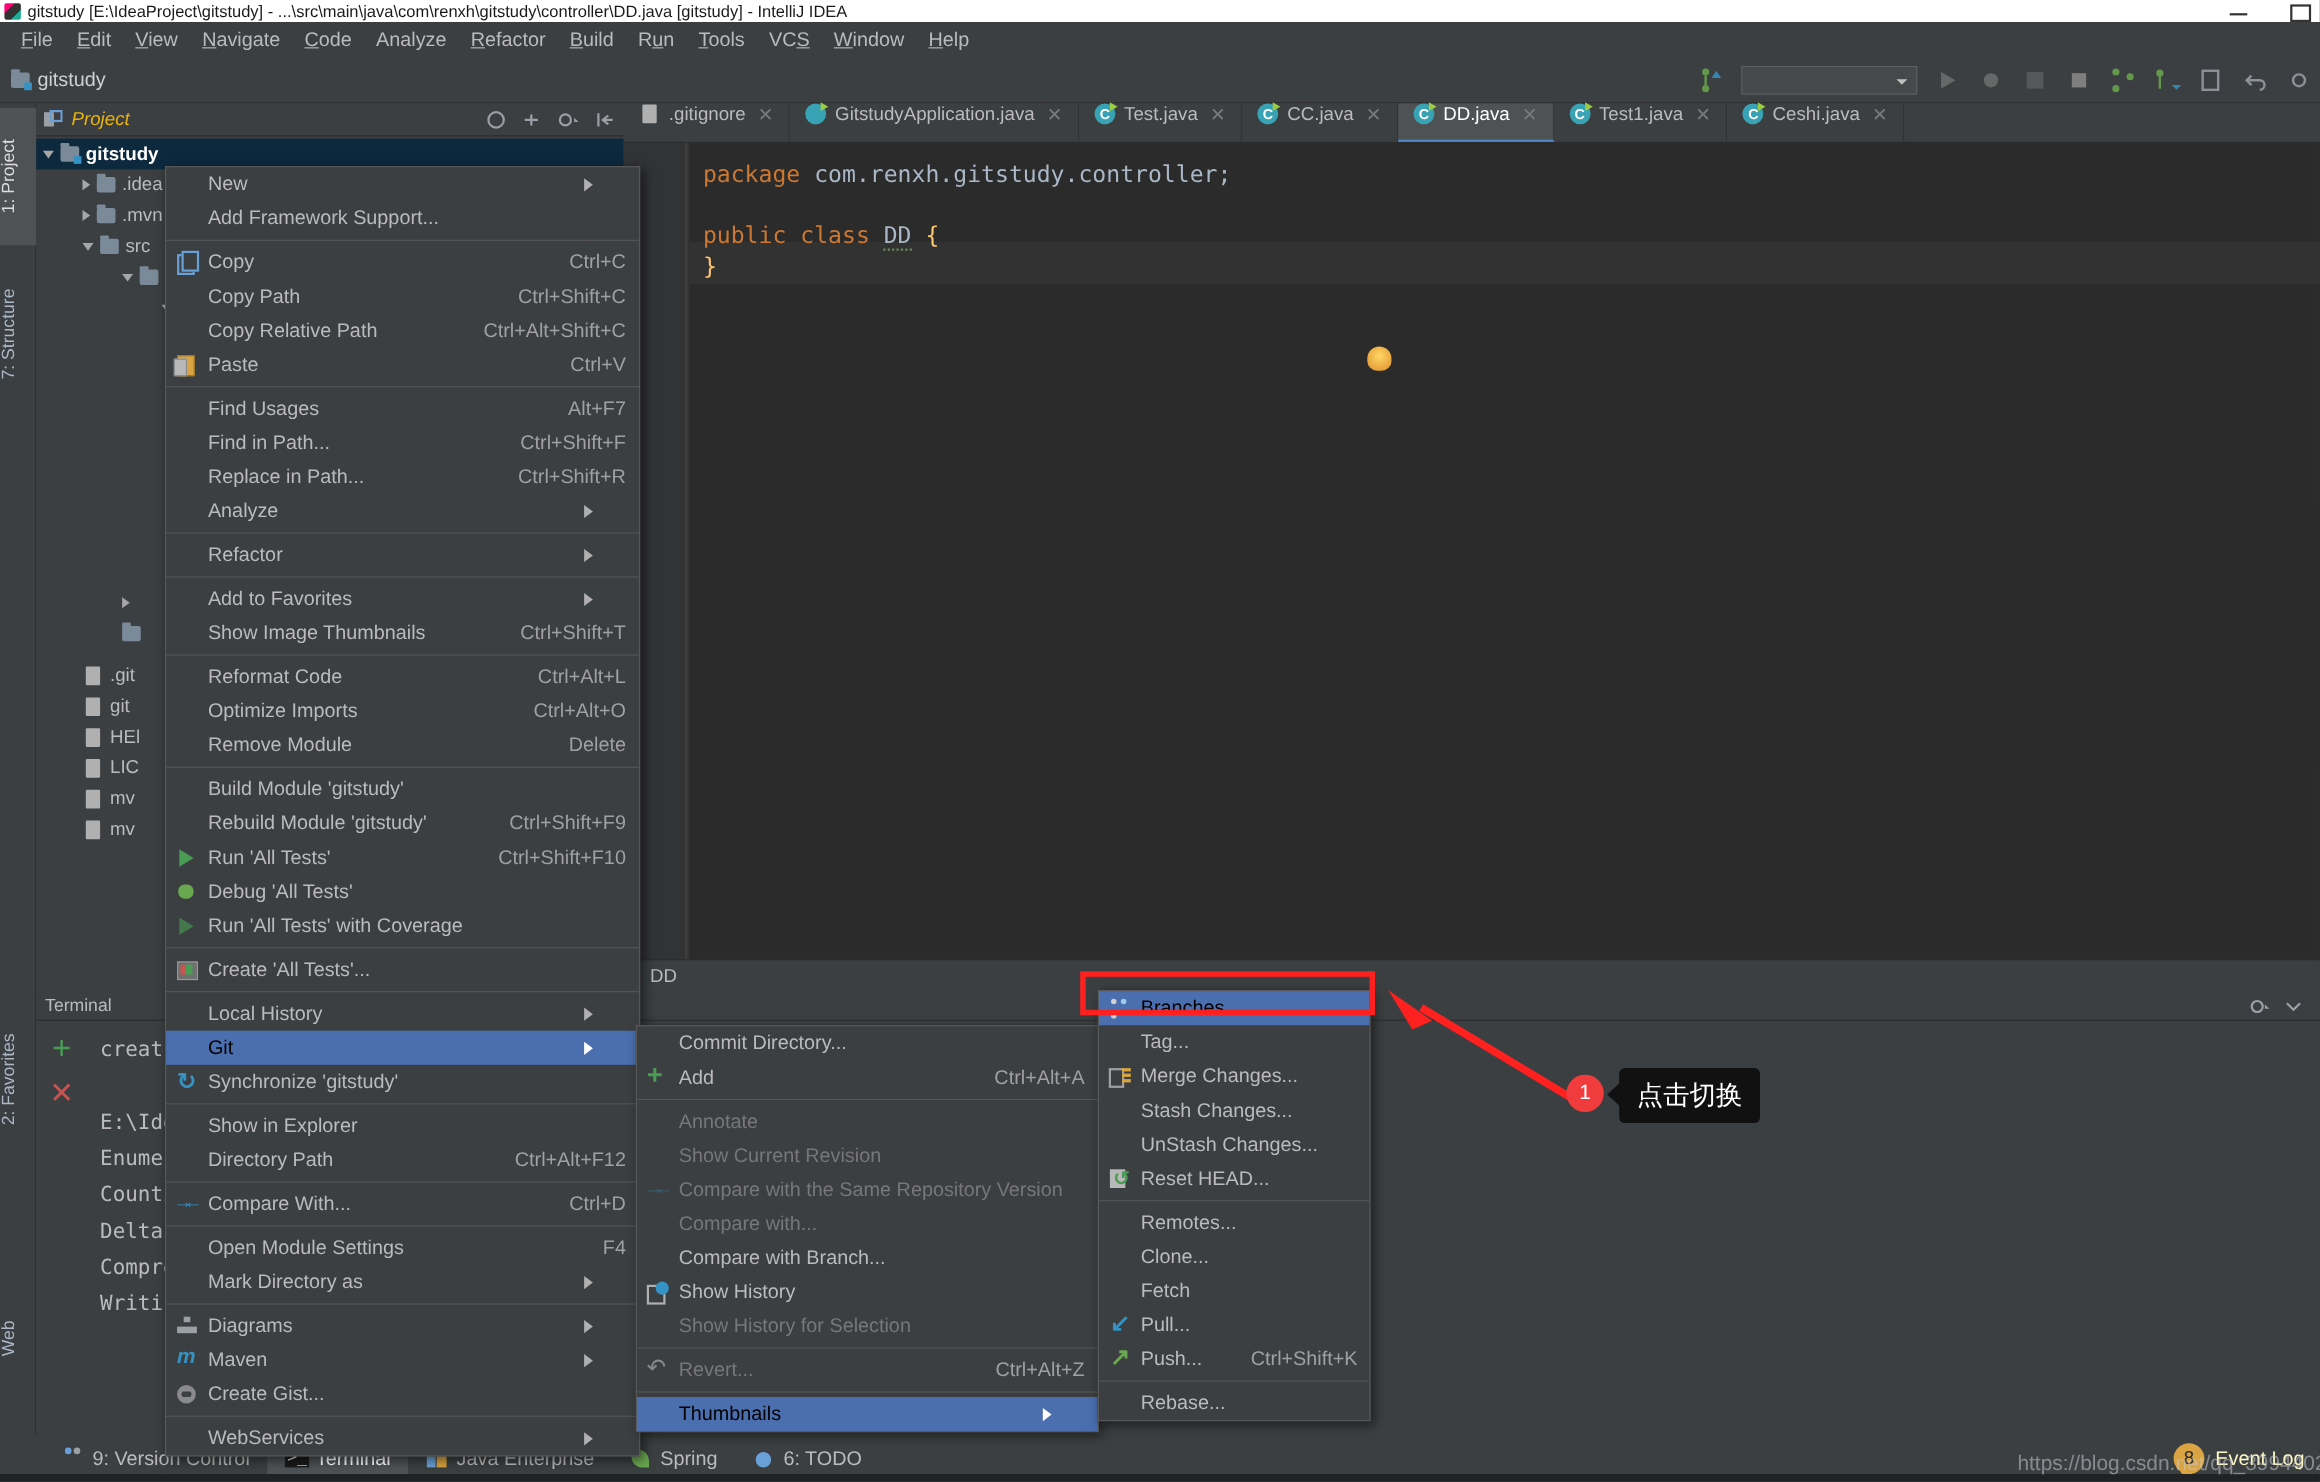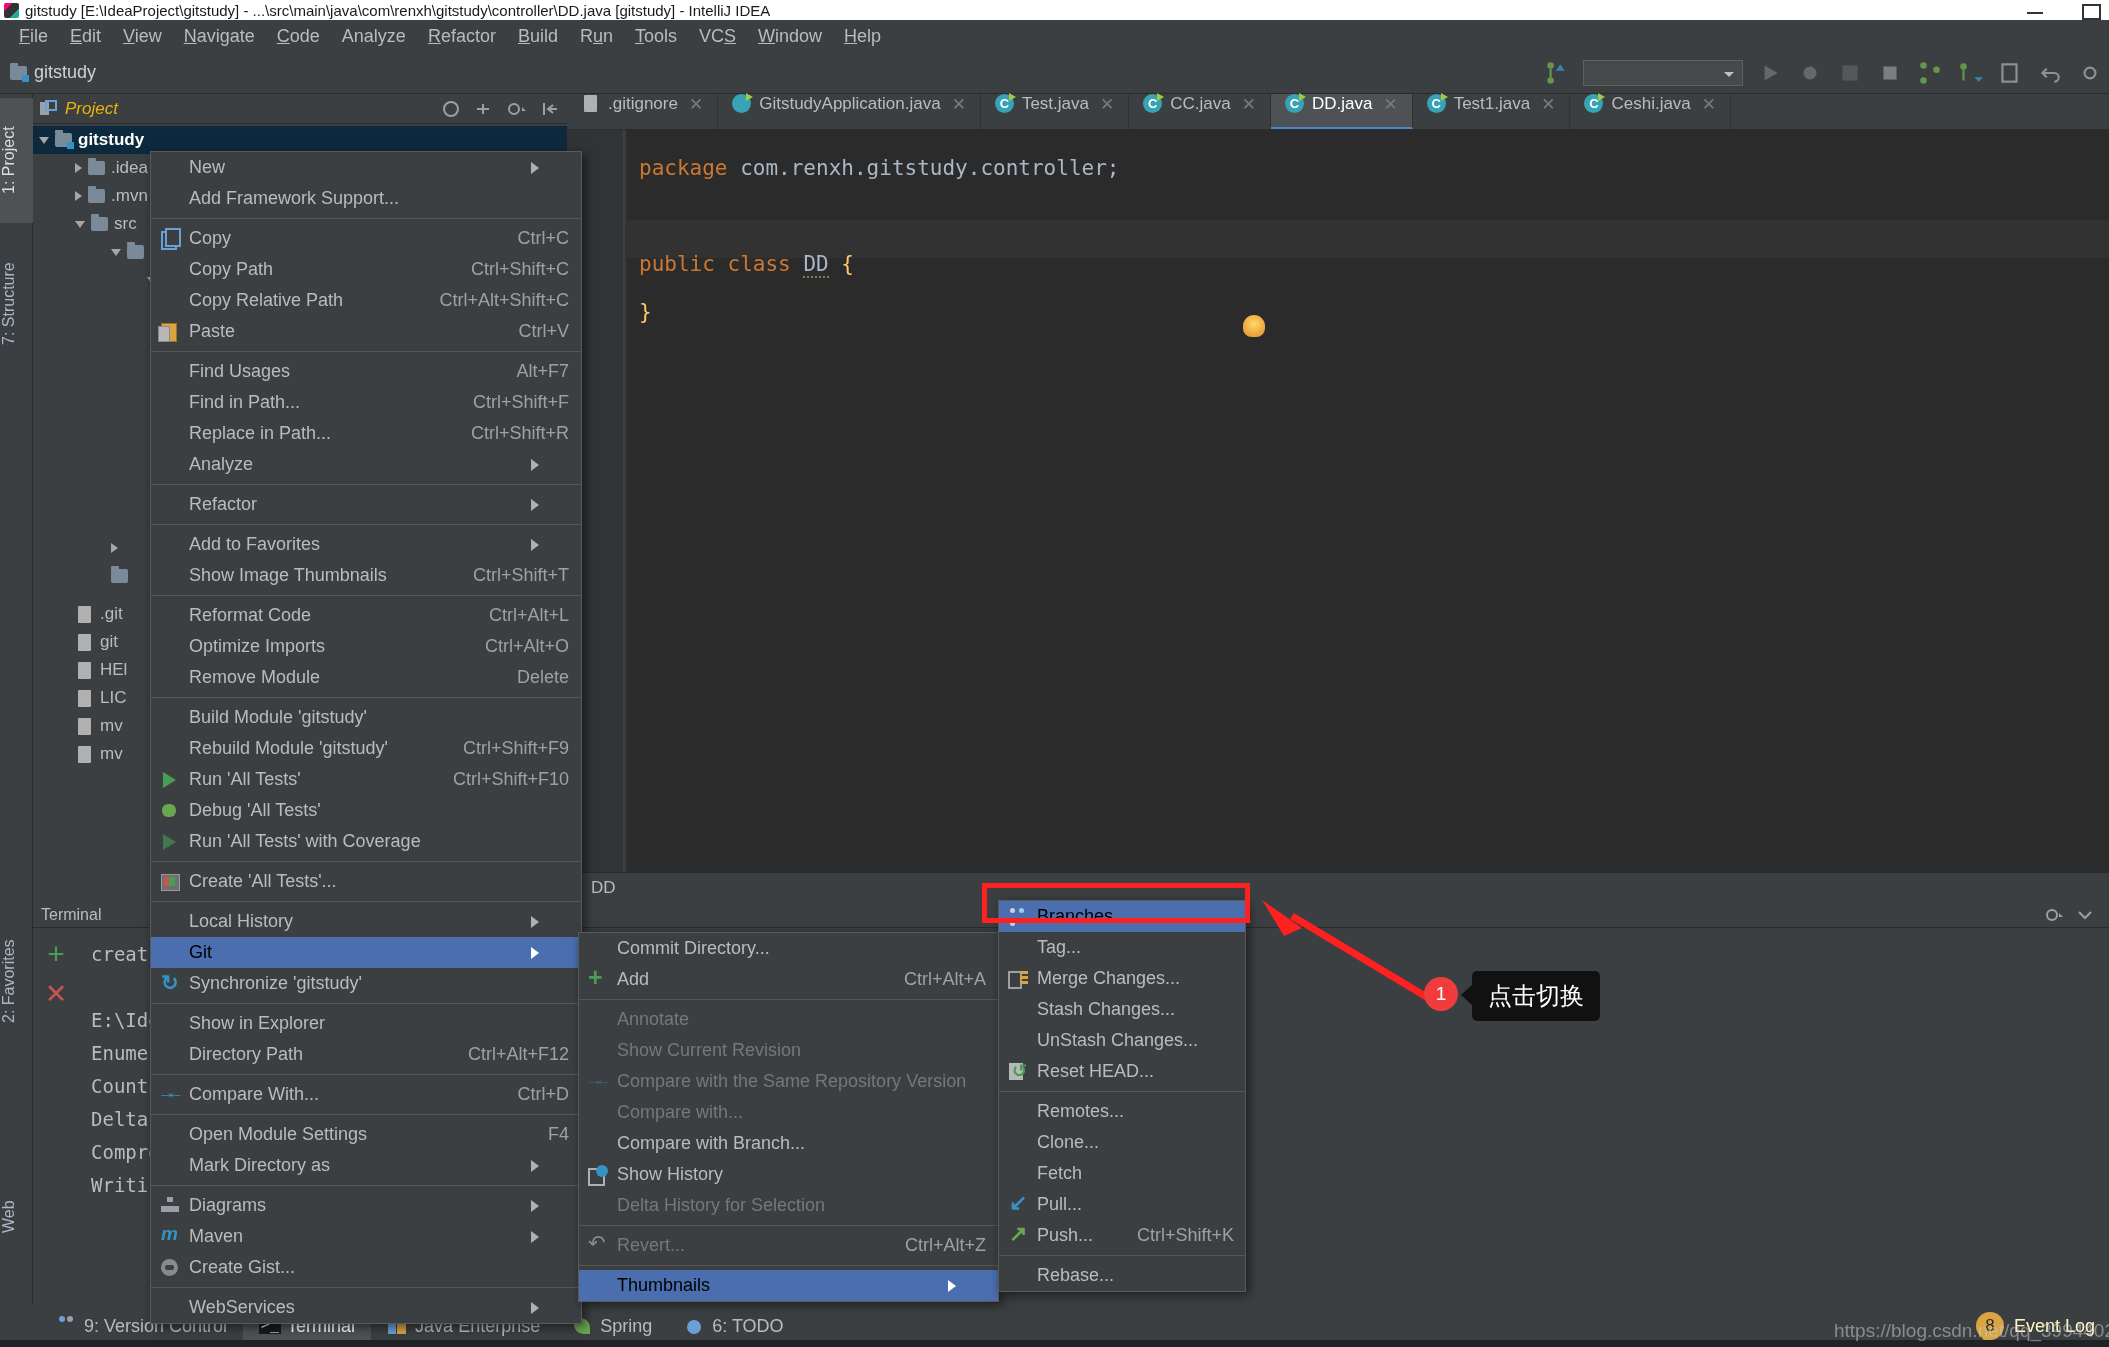--- a/index.html
+++ b/index.html
@@ -119,21 +119,21 @@
   .ficon.txt::before{content:"";position:absolute;left:3px;top:1px;width:13px;height:17px;background:#b0b0b0;border-radius:1px;}
 
   
   .editor {
     position: absolute; left: 567px; top: 130px; width: 1542px; height: 742px;
     background: #2b2b2b;
   }
   .gutter { position:absolute; left:0; top:0; width: 60px; height: 100%; background: #313335; }
   .gutter-line { position:absolute; left:56px; top:0; width:2px; height:100%; background:#404040; }
   .code {
-    position: absolute; left: 72px; top: 14px; font-size: 21px; line-height: 48px;
+    position: absolute; left: 72px; top: 14px; font-size: 21px; line-height: 28px;
     font-family: "DejaVu Sans Mono", "Liberation Mono", monospace; white-space: pre;
   }
   .kw { color: #cc7832; }
   .pl { color: #a9b7c6; }
   .cls { color: #a9b7c6; border-bottom: 2px dotted #6a8759; }
   .brace { color: #ffc66d; }
   .hl-row { position:absolute; left:60px; top:90px; width:1482px; height:38px; background:#323232; }
   .bulb {
     position: absolute; left: 676px; top: 185px; width: 22px; height: 22px;
     background: radial-gradient(circle at 50% 40%, #ffd966 0%, #e8a33d 70%);
@@ -778,21 +778,21 @@
     <div class="mrow">
         <span class="mico"></span>
         <span class="mlabel">Compare with Branch...</span>
       </div>
     <div class="mrow">
         <span class="mico ic-history"></span>
         <span class="mlabel">Show History</span>
       </div>
     <div class="mrow dis">
         <span class="mico"></span>
-        <span class="mlabel">Delta History for Selection</span>
+        <span class="mlabel">Show History for Selection</span>
       </div>
     <div class="msep"></div>
     <div class="mrow dis">
         <span class="mico ic-revert"></span>
         <span class="mlabel">Revert...</span>
         <span class="mshort">Ctrl+Alt+Z</span>
       </div>
     <div class="msep"></div>
     <div class="mrow sel">
         <span class="mico"></span>

